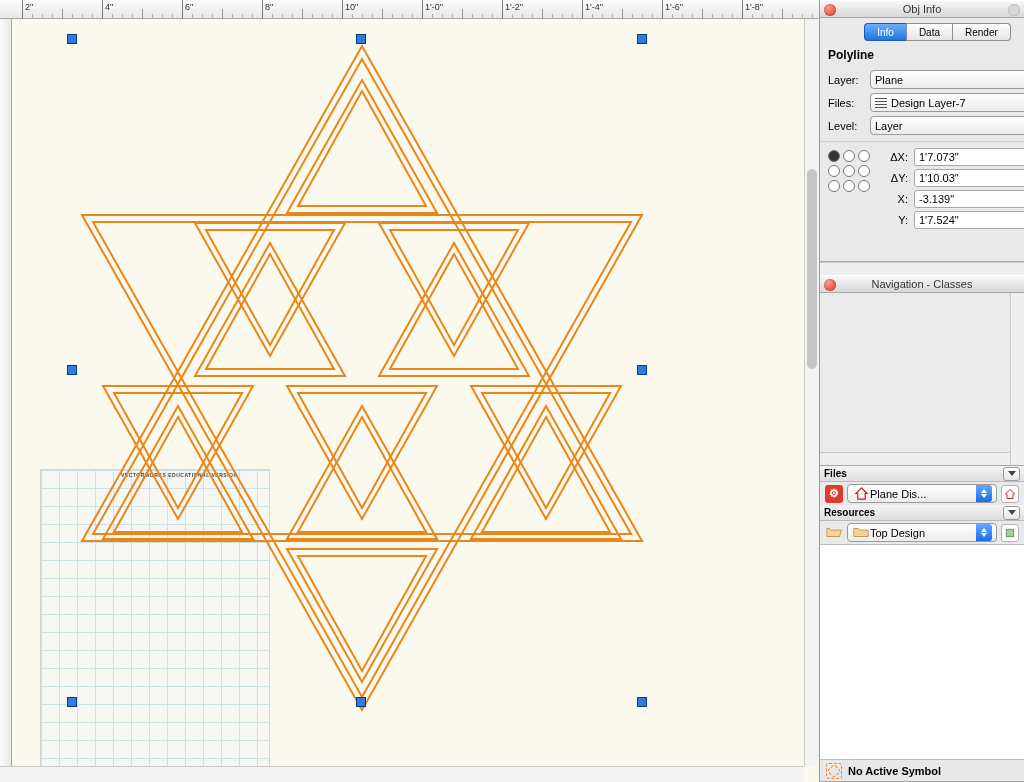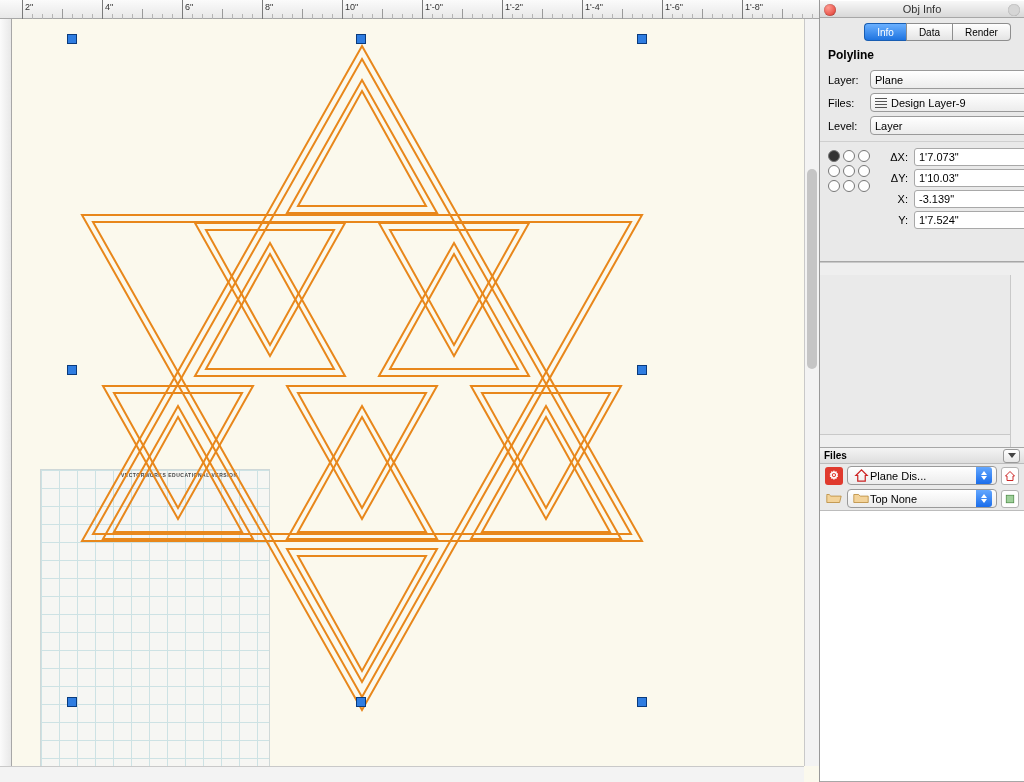--- a/index.html
+++ b/index.html
@@ -280,21 +280,21 @@
       <div class="prop-row">
         <span class="plabel">Layer:</span>
         <div class="psel aqua-sel">
           <span>Plane</span>
         </div>
       </div>
       <div class="prop-row">
         <span class="plabel">Files:</span>
         <div class="psel aqua-sel whitearrow">
           <span class="ic ic-layer"></span>
-          <span>Design Layer-9</span>
+          <span>Design Layer-7</span>
         </div>
       </div>
       <div class="prop-row">
         <span class="plabel">Level:</span>
         <div class="psel aqua-sel">
           <span>Layer</span>
         </div>
       </div>
 
       <div class="pos-block">
@@ -327,20 +327,24 @@
               <input value="1'7.524&quot;" style="">
             </div>
         </div>
       </div>
       <div style="height:24px;"></div>
     </div>
 
   </div>
   <div class="thin-scroll-h"></div>
 
+  <div class="pal-title">
+    <span class="dot"></span>
+    <span>Navigation - Classes</span>
+  </div>
   <div class="pal-body nav-body">
     <div class="col">
       <div class="content"></div>
       <div class="thin-scroll-h"></div>
     </div>
     <div class="thin-scroll-v"></div>
   </div>
 
   <div class="pal-body" style="flex:1; display:flex; flex-direction:column;">
     <div class="res-header">
@@ -356,40 +360,48 @@
             </svg>
         </span>
         <span>Plane Dis...</span>
           <span class="arrow"></span>
       </div>
       <span class="sqicon">
         <svg viewBox="0 0 16 16">
             <path d="M2 8 L8 2 L14 8 L12 8 L12 14 L4 14 L4 8 Z" fill="none" stroke="#c22" stroke-width="1.3"></path>
           </svg>
       </span>
+    </div>
+    <div class="res-header">
+      <span>Resources</span>
+      <span class="sqbtn"></span>
     </div>
     <div class="res-row">
       <span class="iconbox folder">
         <svg viewBox="0 0 20 16">
             <path d="M1 4 L1 13 L17 13 L19 5 L6 5 L4 3 L1 3 Z" fill="#f3d39a" stroke="#b98a3a"></path>
           </svg>
       </span>
       <div class="flex-sel aqua-sel">
         <span class="iconbox folder">
           <svg viewBox="0 0 20 16">
               <path d="M1 3 L7 3 L9 5 L19 5 L19 13 L1 13 Z" fill="#f3d39a" stroke="#b98a3a"></path>
             </svg>
         </span>
-        <span>Top None</span>
+        <span>Top Design</span>
           <span class="arrow"></span>
       </div>
       <span class="sqicon">
         <svg viewBox="0 0 16 16">
             <rect x="3" y="3" width="10" height="10" fill="#9fd09a" stroke="#4a8a45"></rect>
           </svg>
       </span>
     </div>
 
     <div class="res-list"></div>
 
+    <div class="res-footer">
+      <span class="sym"></span>
+      <span>No Active Symbol</span>
+    </div>
   </div>
 
 </div>
 
 </body></html>

